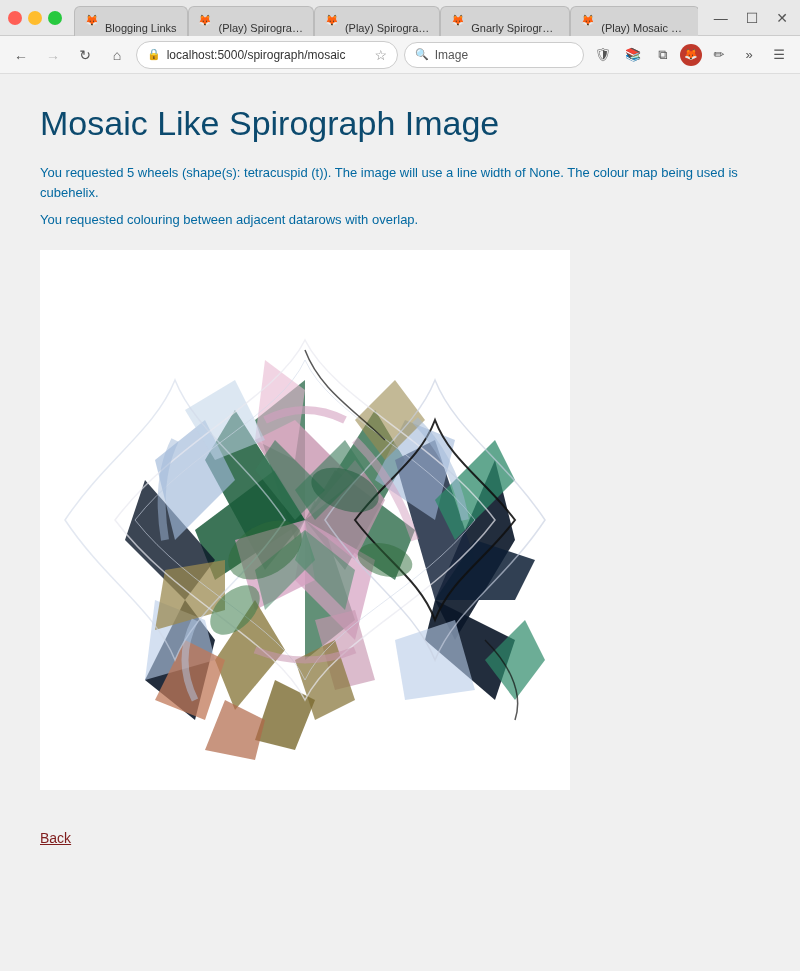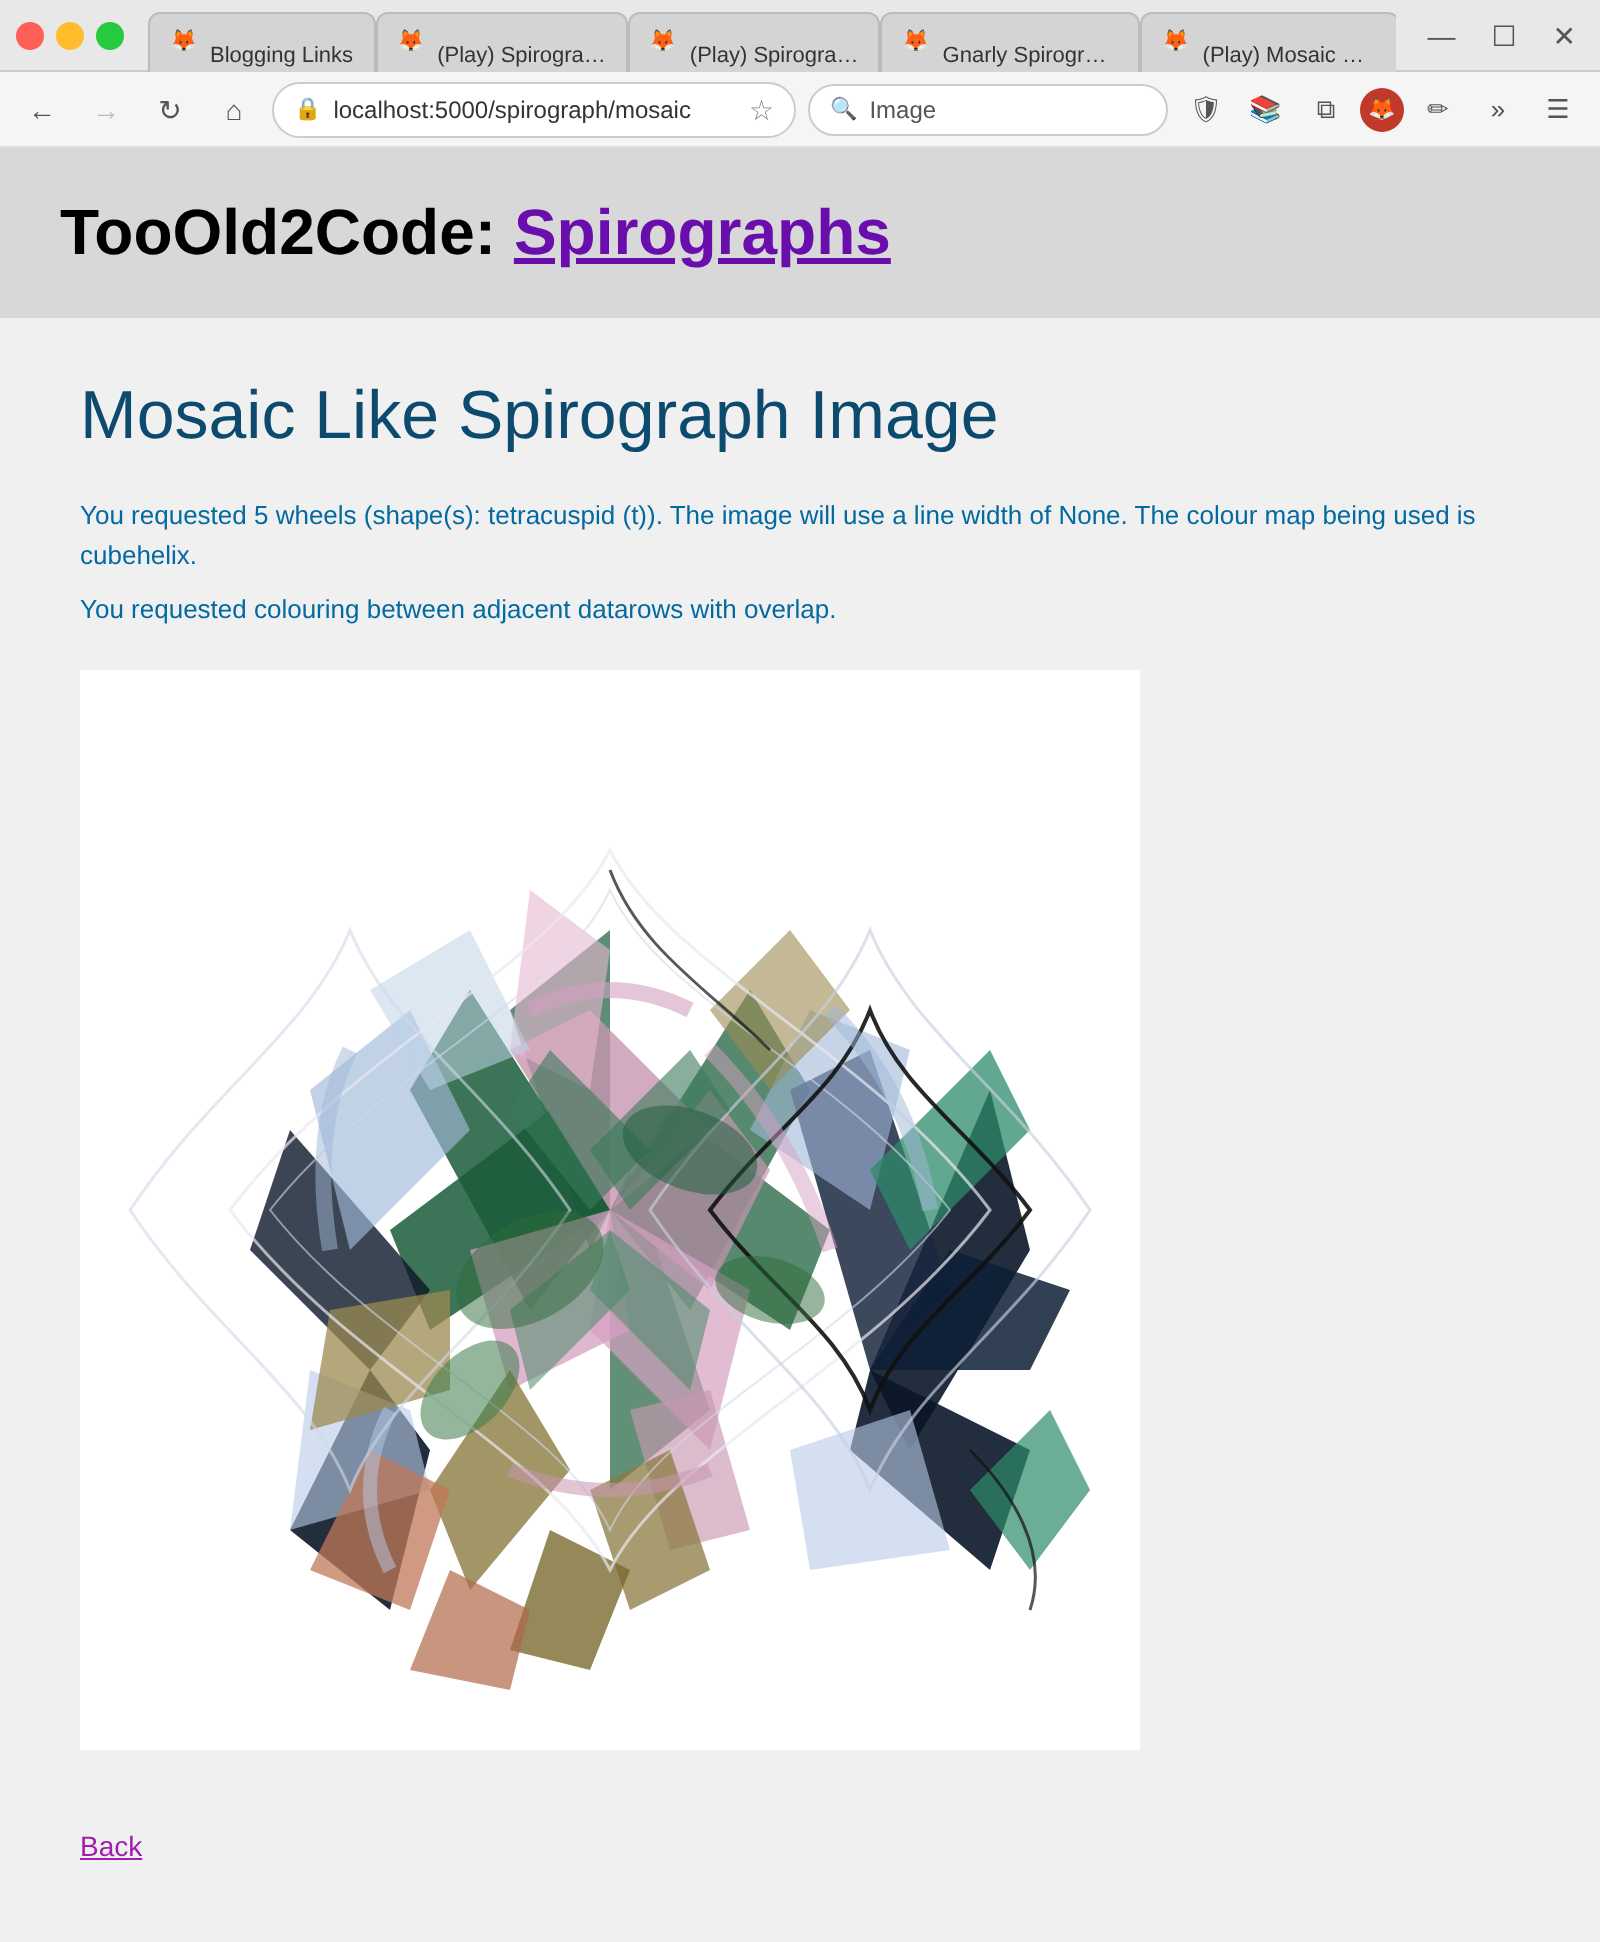--- a/index.html
+++ b/index.html
@@ -159,21 +159,21 @@
       padding: 10px;
     }
     .spirograph-svg {
       width: 500px;
       height: 520px;
     }
     .back-link {
       display: inline-block;
       margin-top: 20px;
       font-size: 14px;
-      color: #a21caf;
+      color: #7f1d1d;
       text-decoration: underline;
       cursor: pointer;
     }
   </style>
 </head>
 <body>
 
 <div class="browser-window">
 
   <div class="title-bar">
@@ -237,26 +237,20 @@
       <button class="nav-icon-btn">⧉</button>
       <div class="profile-circle">🦊</div>
       <button class="nav-icon-btn">✏</button>
       <button class="nav-icon-btn">»</button>
       <button class="nav-icon-btn">☰</button>
     </div>
   </div>
 
   <div class="page-content">
 
-    <div class="page-header">
-      <h1>
-        <span>TooOld2Code:</span>
-        <a class="page-title-link">Spirographs</a>
-      </h1>
-    </div>
 
     <div class="page-body">
       <h2 class="section-title">Mosaic Like Spirograph Image</h2>
 
       <p class="description-text">You requested 5 wheels (shape(s): tetracuspid (t)). The image will use a line width of None. The colour map being used is cubehelix.</p>
       <p class="description-text">You requested colouring between adjacent datarows with overlap.</p>
 
       
       <div class="image-container">
         <svg class="spirograph-svg" viewBox="0 0 500 520" xmlns="http://www.w3.org/2000/svg">

